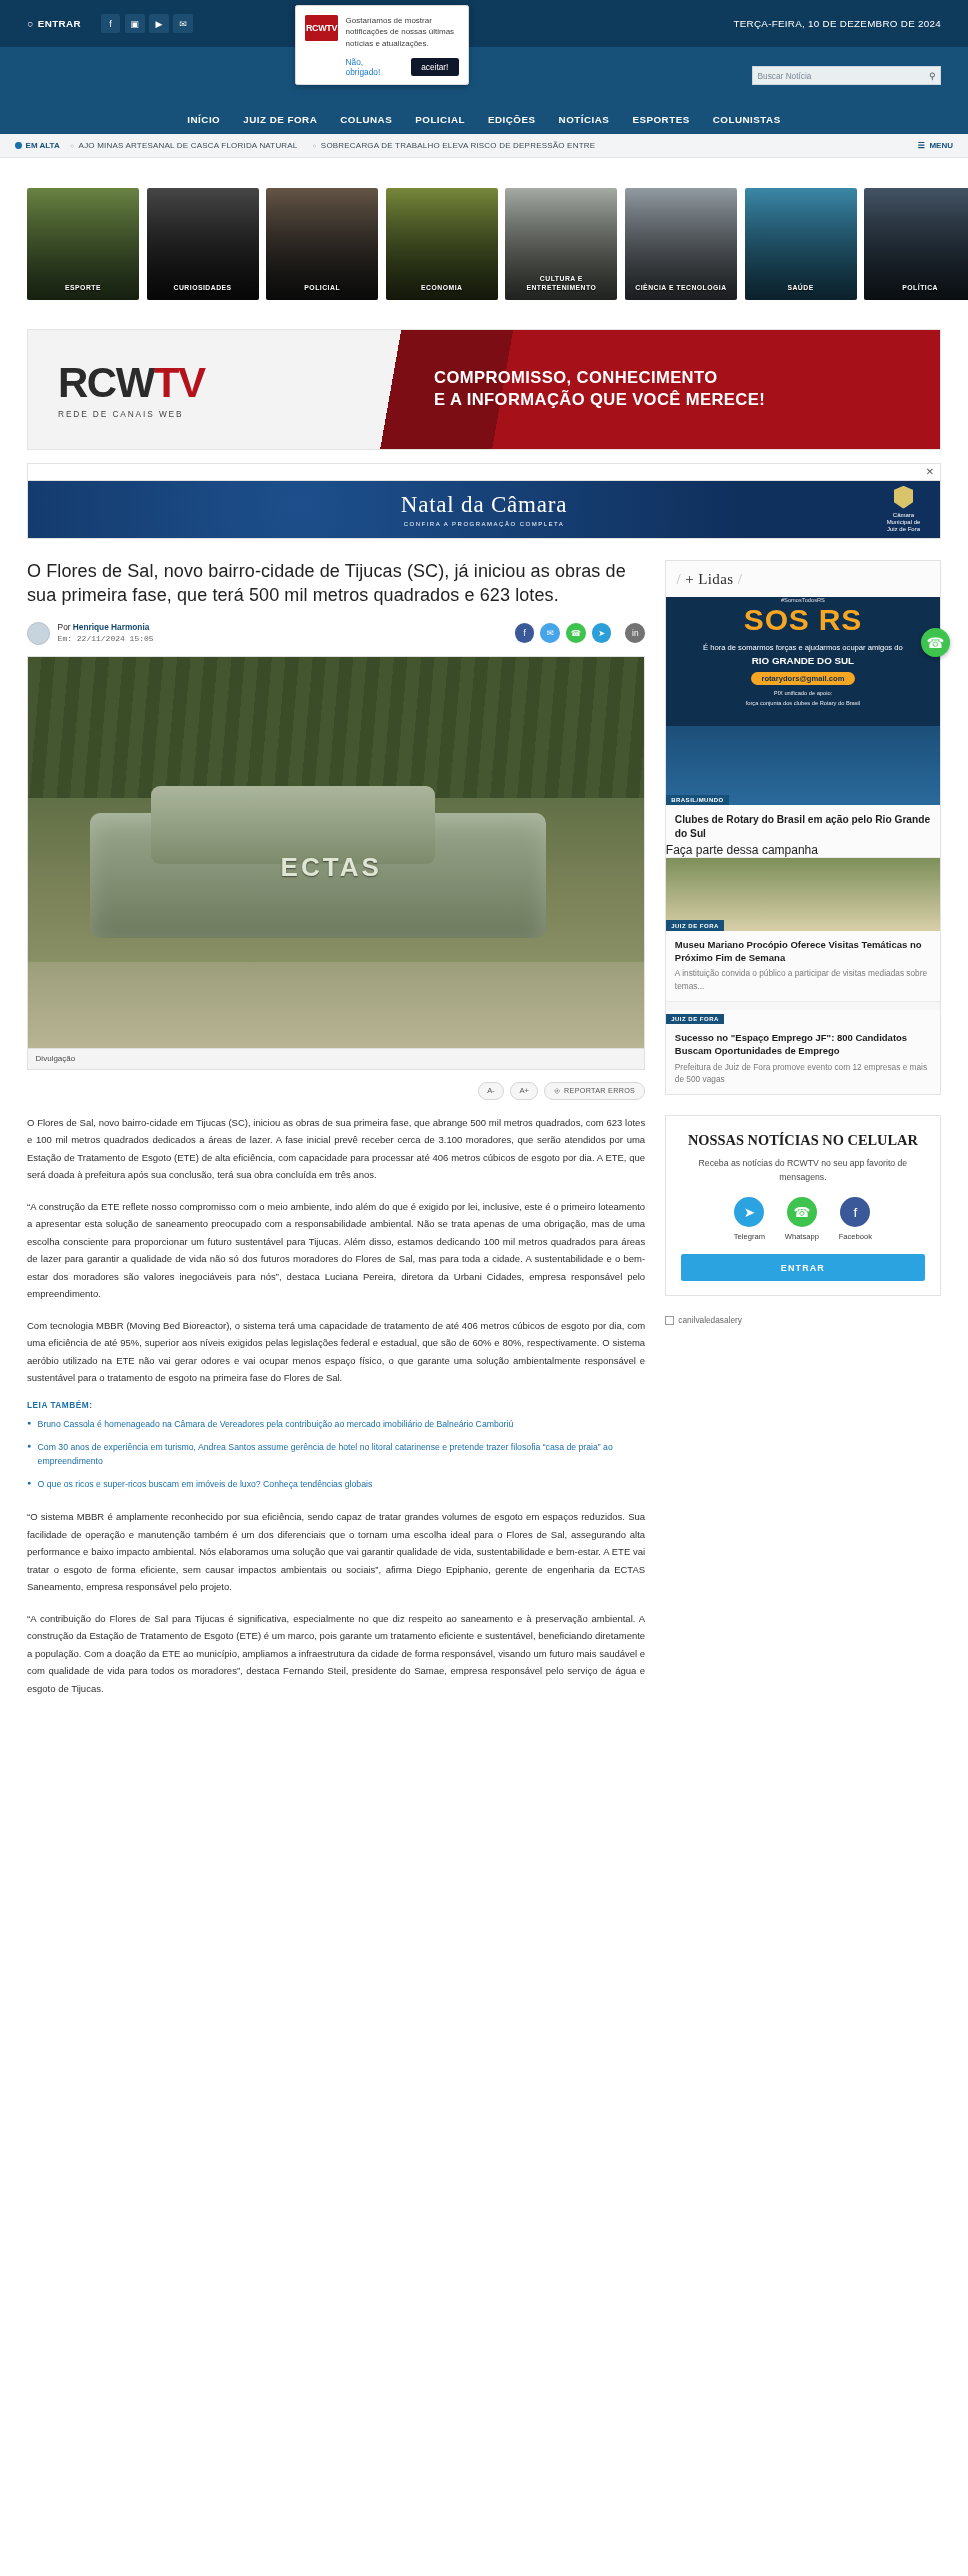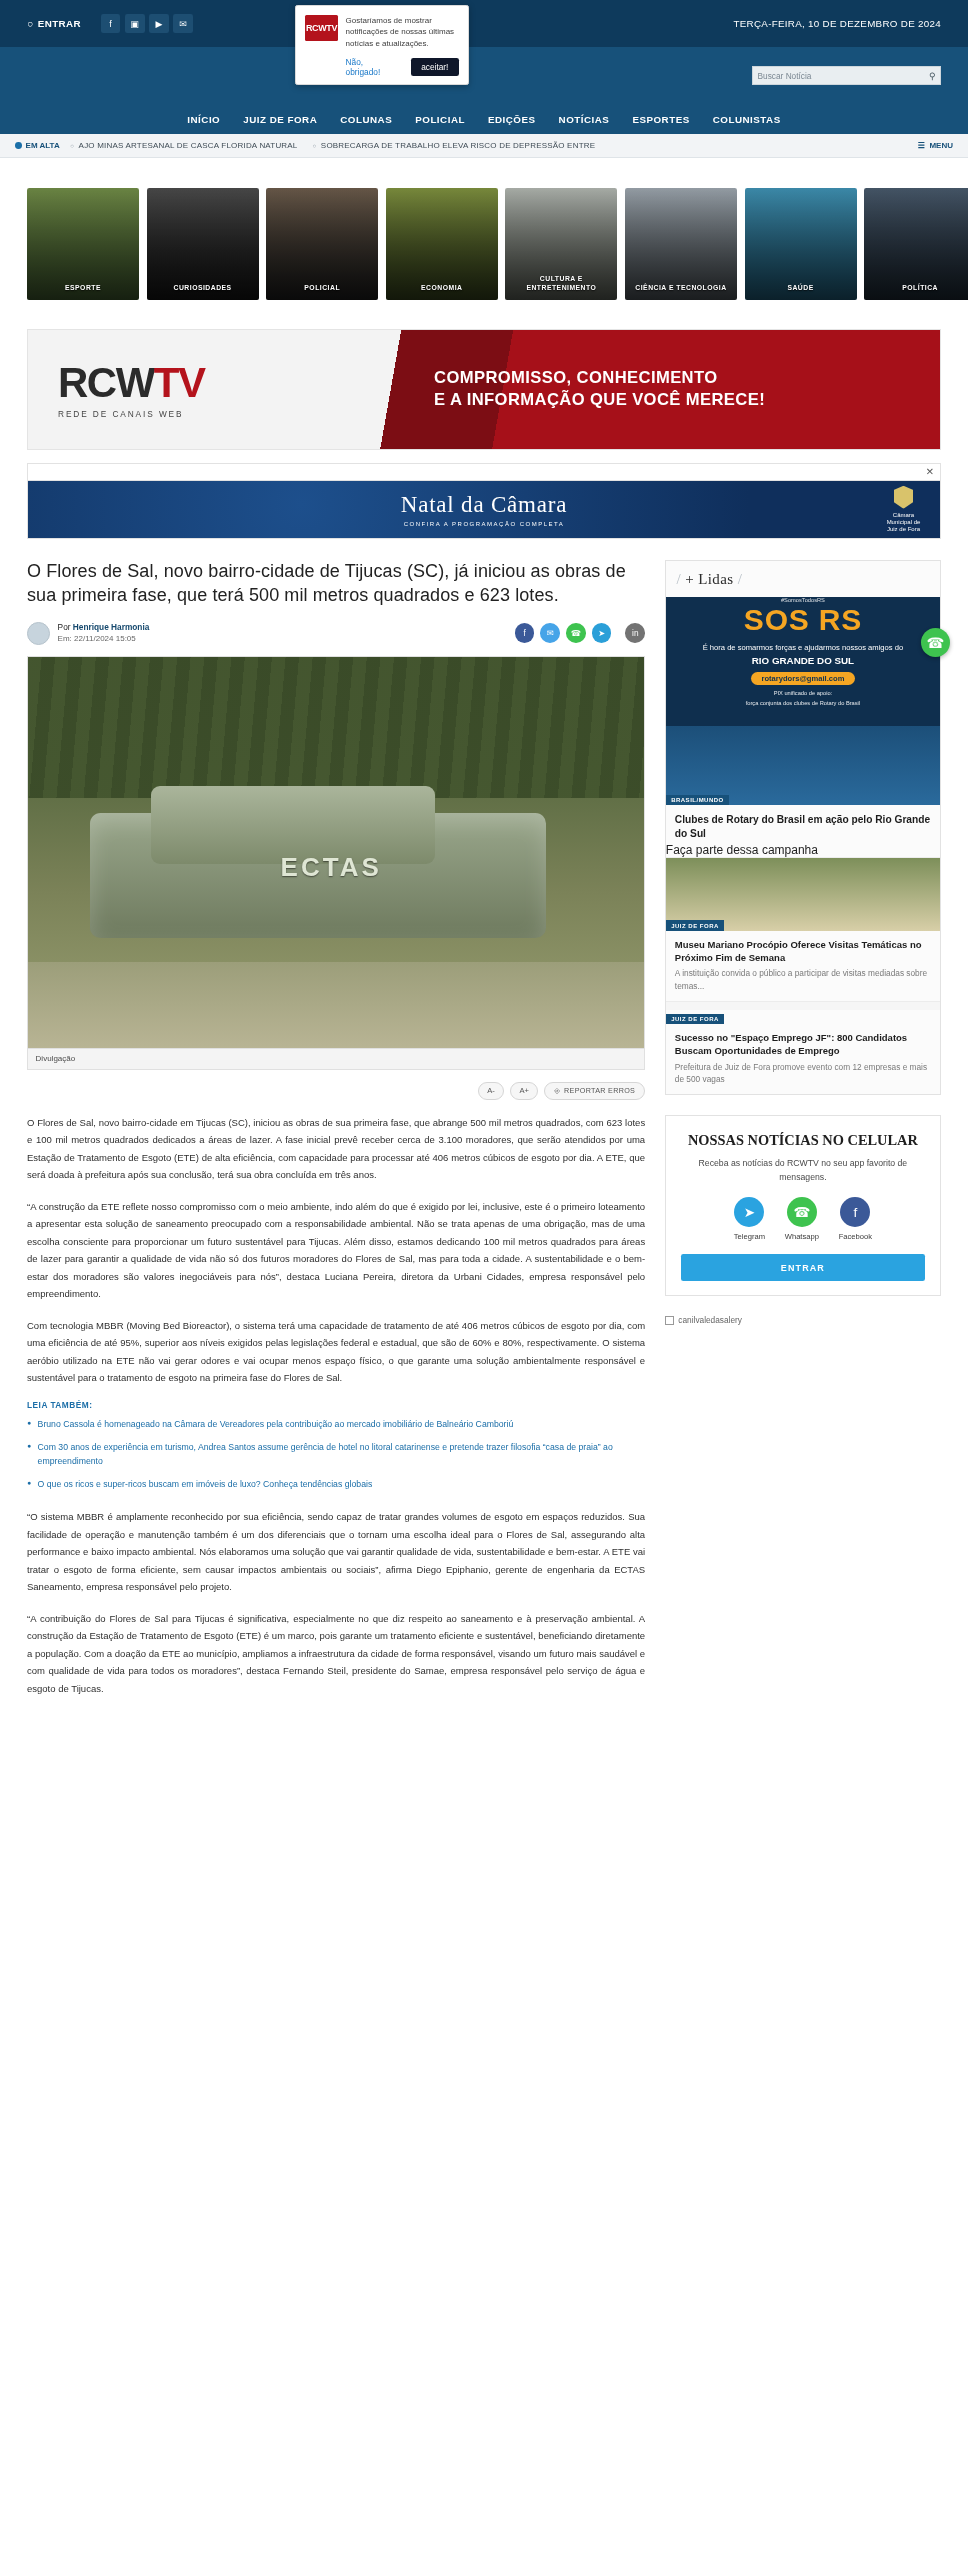--- a/index.html
+++ b/index.html
@@ -213,21 +213,21 @@
     margin:0 0 13.6px 0;
     letter-spacing:0.1px;
   }
   .byline { display:flex; align-items:center; gap:7.6px; margin-bottom:10.6px; }
   .byline .avatar {
     width:23px;height:23px;border-radius:50%;
     background:#c7d4dd; border:0.8px solid #b6c3cc;
   }
   .byline .who { font-size:8.3px; line-height:1.5; }
   .byline .who b { color:#15486d; }
-  .byline .when { color:#666; font-size:8px; }
+  .byline .when { color:#666; font-size:8px;font-family:Liberation Mono, monospace; }
   .shareicons { margin-left:auto; display:flex; gap:6px; }
   .shareicons span {
     width:19.7px;height:19.7px;border-radius:50%;
     display:flex;align-items:center;justify-content:center;
     color:#fff; font-size:8.3px;
   }
   .si-fb{background:#3b5998;} .si-tw{background:#46a4e8;}
   .si-wa{background:#3ec34f;} .si-tg{background:#2b9fd8;} .si-li{background:#737373;margin-left:8px;}
 
   .hero {
@@ -595,21 +595,21 @@
       <div class="sb-card">
         <div class="sb-head">
           <span class="slash">/</span>
           <span>+ Lidas</span>
           <span class="slash">/</span>
         </div>
 
         <div class="sosrs">
           <div style="font-size:5.7px;opacity:.85">#SomosTodosRS</div>
           <div class="sos">SOS RS</div>
-          <div class="l1">É hora de somarmos forças e ajudarmos nossos amigos do</div>
+          <div class="l1">É hora de somarmos forças e ajudarmos ocupar amigos do</div>
           <div class="l2">RIO GRANDE DO SUL</div>
           <div class="mail">rotarydors@gmail.com</div>
           <div class="pix">PIX unificado de apoio:</div>
           <div class="pix">força conjunta dos clubes de Rotary do Brasil</div>
         </div>
 
         <div class="rotary">
           <div class="pill">BRASIL/MUNDO</div>
         </div>
         <div>

